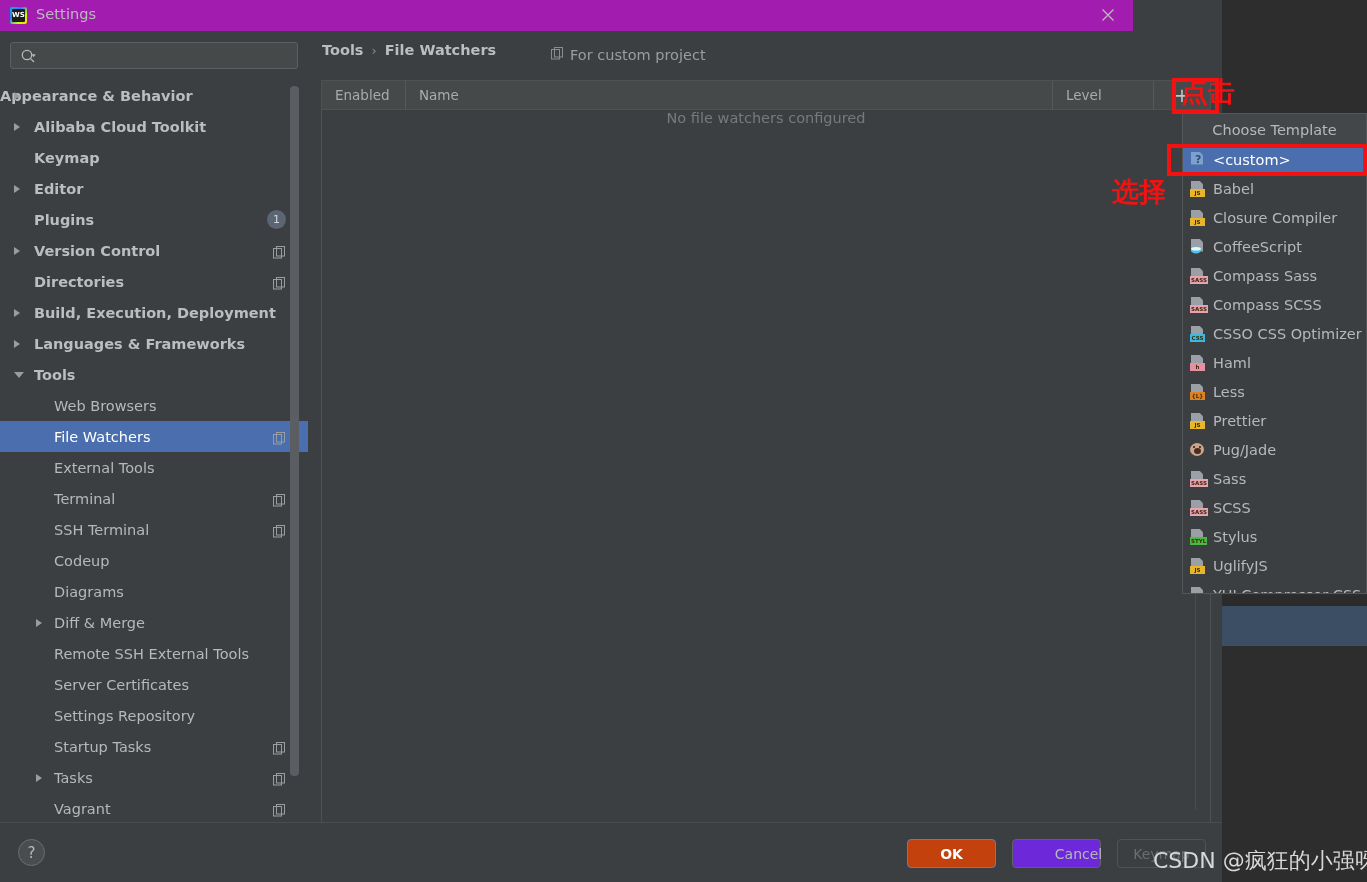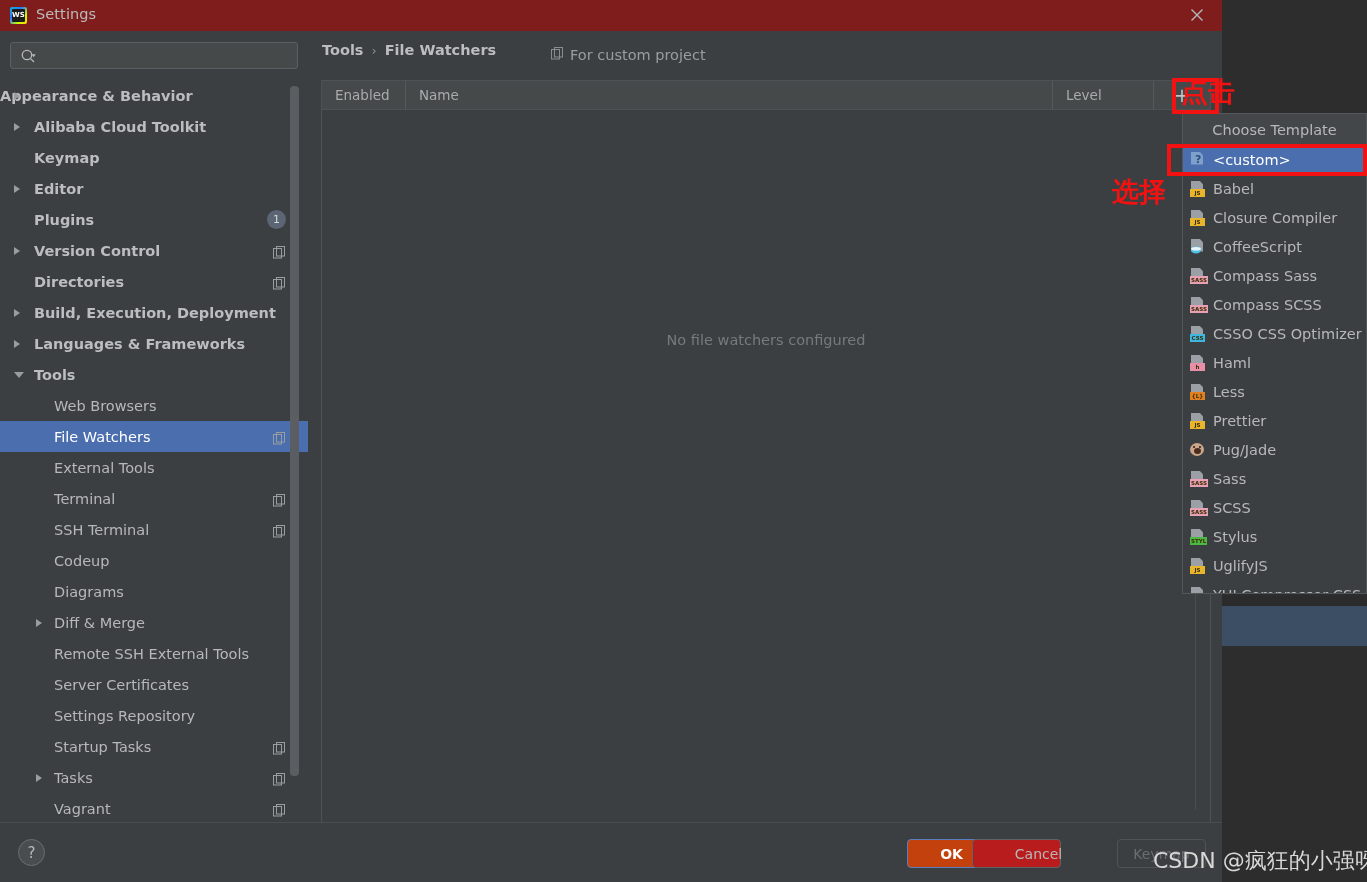--- a/index.html
+++ b/index.html
@@ -32,22 +32,22 @@
 
   
   #settings-window {
     position: absolute; left: 0; top: 0;
     width: 1222px; height: 882px;
     background: #3c3f41;
   }
 
   
   .titlebar {
-    position: absolute; left: 0; top: 0; width: 1222px; height: 31px;
-    background: #7f1d1d;
+    position: absolute; left: 0; top: 0; width: 1133px; height: 31px;
+    background: #a21caf;
     text-decoration: underline;
   }
   .titlebar .app-icon {
     position: absolute; left: 10px; top: 7px; width: 17px; height: 17px;
     border-radius: 2px;
     background: linear-gradient(135deg,#00bcd4 0%,#2979ff 35%,#c6ff00 70%,#ffd600 100%);
     display: flex; align-items: center; justify-content: center;
   }
   .titlebar .app-icon::after {
     content: ""; position: absolute; left: 2px; top: 2px;
@@ -181,21 +181,21 @@
     width: 57px; height: 29px;
     display: flex; align-items: center; justify-content: center;
     border-left: 1px solid #55595b;
     color: #c3c5c7; font-size: 19px; cursor: pointer;
   }
   .table-body {
     position: relative; height: 728px;
     display: flex; align-items: flex-start; justify-content: center;
   }
   .empty-msg {
-    margin-top: 222px; font-size: 14.5px; color: #767a7c;
+    font-size: 14.5px; color: #767a7c;
   }
   .table-vscroll {
     position: absolute; right: 1px; top: 30px; width: 14px; height: 699px;
     background: #3c3f41; border-left: 1px solid #4a4d4f;
   }
 
   
   #footer {
     position: absolute; left: 0; top: 822px; width: 1222px; height: 60px;
     background: #3c3f41;
@@ -213,22 +213,22 @@
     position: absolute; top: 16px; height: 29px;
     border-radius: 4px; font-size: 14px;
     display: flex; align-items: center; justify-content: center;
     cursor: pointer;
   }
   .btn.ok {
     left: 907px; width: 89px;
     background: #c2410c; border: 1px solid #5a7fc0; color: #ffffff; font-weight: bold;
   }
   .btn.cancel {
-    left: 972px; width: 89px;
-    background: #b91c1c; border: 1px solid #5f6365; color: #b6b8ba; padding-left: 44px;
+    left: 1012px; width: 89px;
+    background: #6d28d9; border: 1px solid #5f6365; color: #b6b8ba; padding-left: 44px;
   }
   .btn.apply {
     left: 1117px; width: 89px;
     background: #3c3f41; border: 1px solid #4f5355; color: #6b6e70;
   }
 
   
   #template-popup {
     position: absolute; left: 1182px; top: 113px;
     width: 185px; height: 481px;

